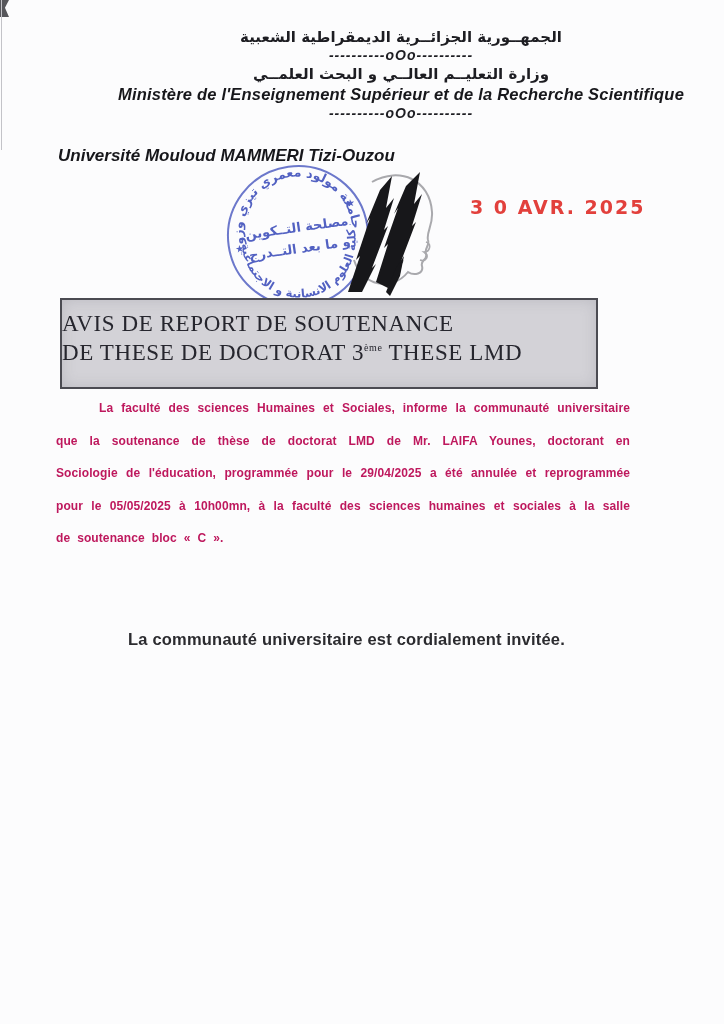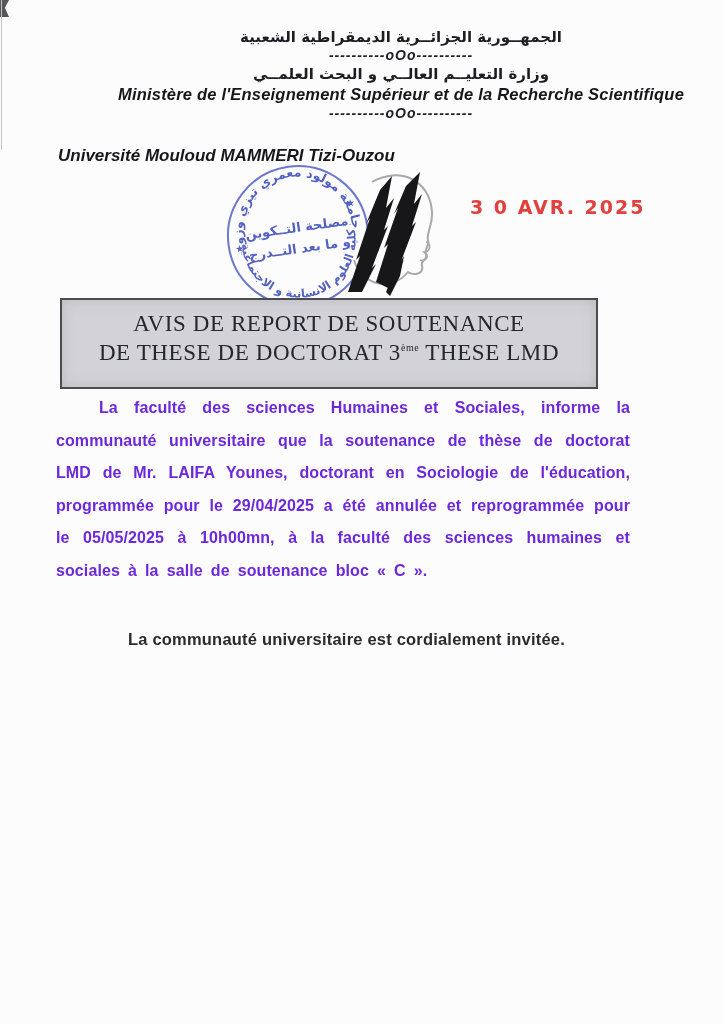--- a/index.html
+++ b/index.html
@@ -69,34 +69,33 @@
     font-weight:bold;font-size:19px;letter-spacing:2px;
     transform:scaleY(1.06);
     white-space:nowrap;
   }
   
   .title-box{
     position:absolute;left:60px;top:298px;width:534px;height:78px;
     border:2px solid #4b4b52;
     background:#d3d2d7;
     box-shadow:inset 0 0 14px rgba(120,120,130,.25);
-    text-align:center;
     padding-top:9px;
     font-family:"Liberation Serif",serif;
     font-size:23px;line-height:29px;letter-spacing:.6px;
     color:#26262e;
   }
   .title-box sup{font-size:10px;line-height:0;}
   
   .body-par{
     position:absolute;left:56px;top:392px;width:574px;
-    font-weight:bold;font-size:16px;line-height:32.5px;
+    font-weight:bold;font-size:12px;line-height:32.5px;
     text-align:justify;text-indent:43px;
     word-spacing:3.5px;letter-spacing:.1px;
-    color:#6d28d9;
+    color:#be185d;
   }
   .closing{
     position:absolute;left:128px;top:630px;
     font-weight:bold;font-size:16.5px;color:#2b2b2f;
     letter-spacing:.2px;
   }
 </style>
 </head>
 <body>
 

